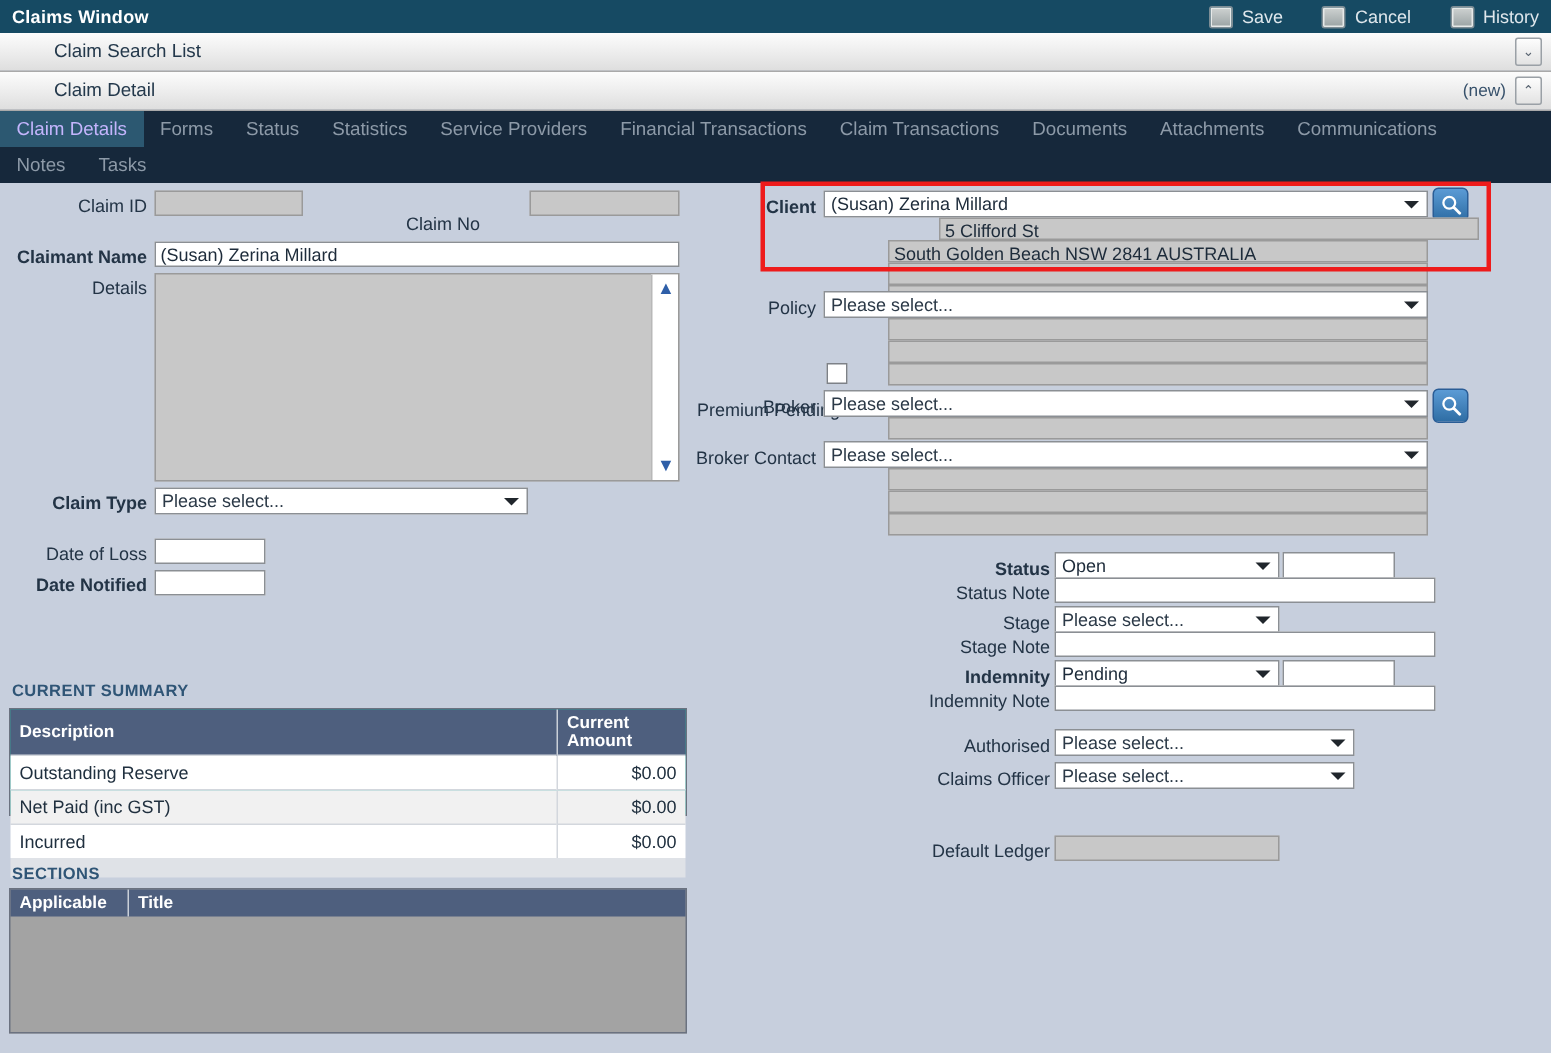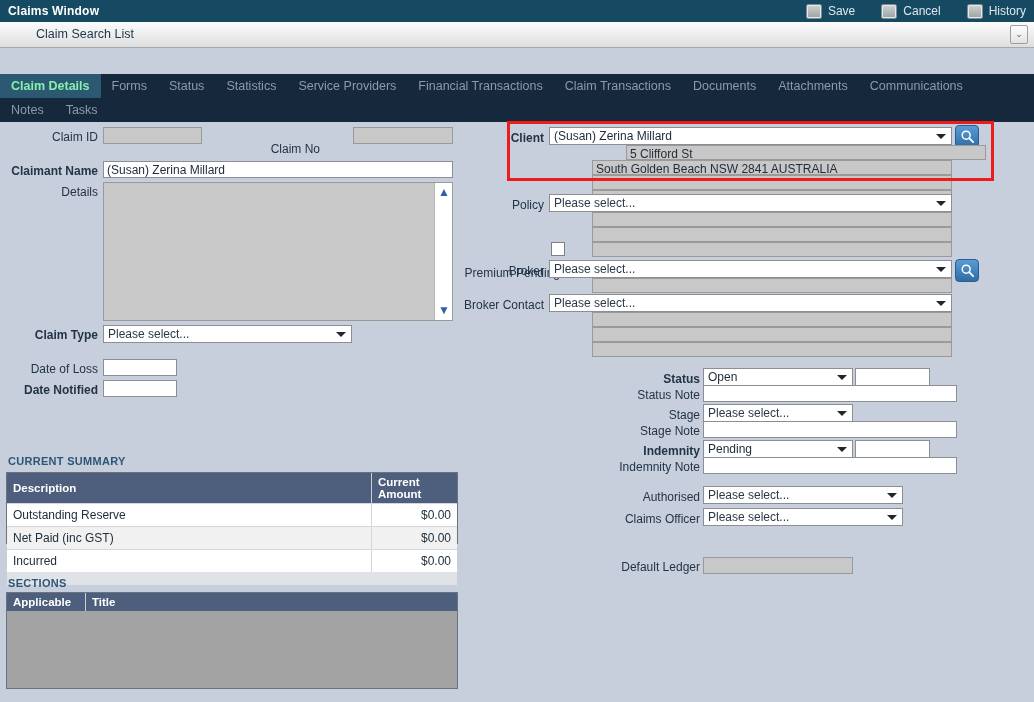--- a/index.html
+++ b/index.html
@@ -52,21 +52,21 @@
     position:absolute;left:0;top:74px;width:1034px;height:48px;
     background:#16283b;
   }
   .tabrow{position:absolute;left:0;width:1034px;height:24px;display:flex;align-items:stretch;}
   .tabrow1{top:0;}
   .tabrow2{top:24px;}
   .tab{
     display:flex;align-items:center;padding:0 11px;height:24px;
     color:#8d9aa8;font-size:12.5px;cursor:pointer;white-space:nowrap;
   }
-  .tab.active{background:#2c5871;color:#86efac;font-weight:bold;}
+  .tab.active{background:#2c5871;color:#c4b5fd;font-weight:normal;}
 
   
   .content{position:absolute;left:0;top:122px;width:1034px;height:580px;background:#c7cfdd;}
 
   .lbl-r{position:absolute;text-align:right;font-size:12px;color:#233446;line-height:16px;}
   .lbl-r.b{font-weight:bold;}
 
   .inp{
     position:absolute;box-sizing:border-box;
     background:#ffffff;border:1px solid #8b8f94;
@@ -160,20 +160,27 @@
     </div>
   </div>
 
   <div class="bar" id="searchbar">
     <div class="lbl">Claim Search List</div>
     <div class="right">
       <div class="chev-btn">⌄</div>
     </div>
   </div>
 
+  <div class="bar" id="detailbar">
+    <div class="lbl">Claim Detail</div>
+    <div class="right">
+      <span class="newtag">(new)</span>
+      <div class="chev-btn">⌃</div>
+    </div>
+  </div>
 
   <div class="tabzone">
     <div class="tabrow tabrow1">
       <div class="tab active">Claim Details</div>
       <div class="tab">Forms</div>
       <div class="tab">Status</div>
       <div class="tab">Statistics</div>
       <div class="tab">Service Providers</div>
       <div class="tab">Financial Transactions</div>
       <div class="tab">Claim Transactions</div>

